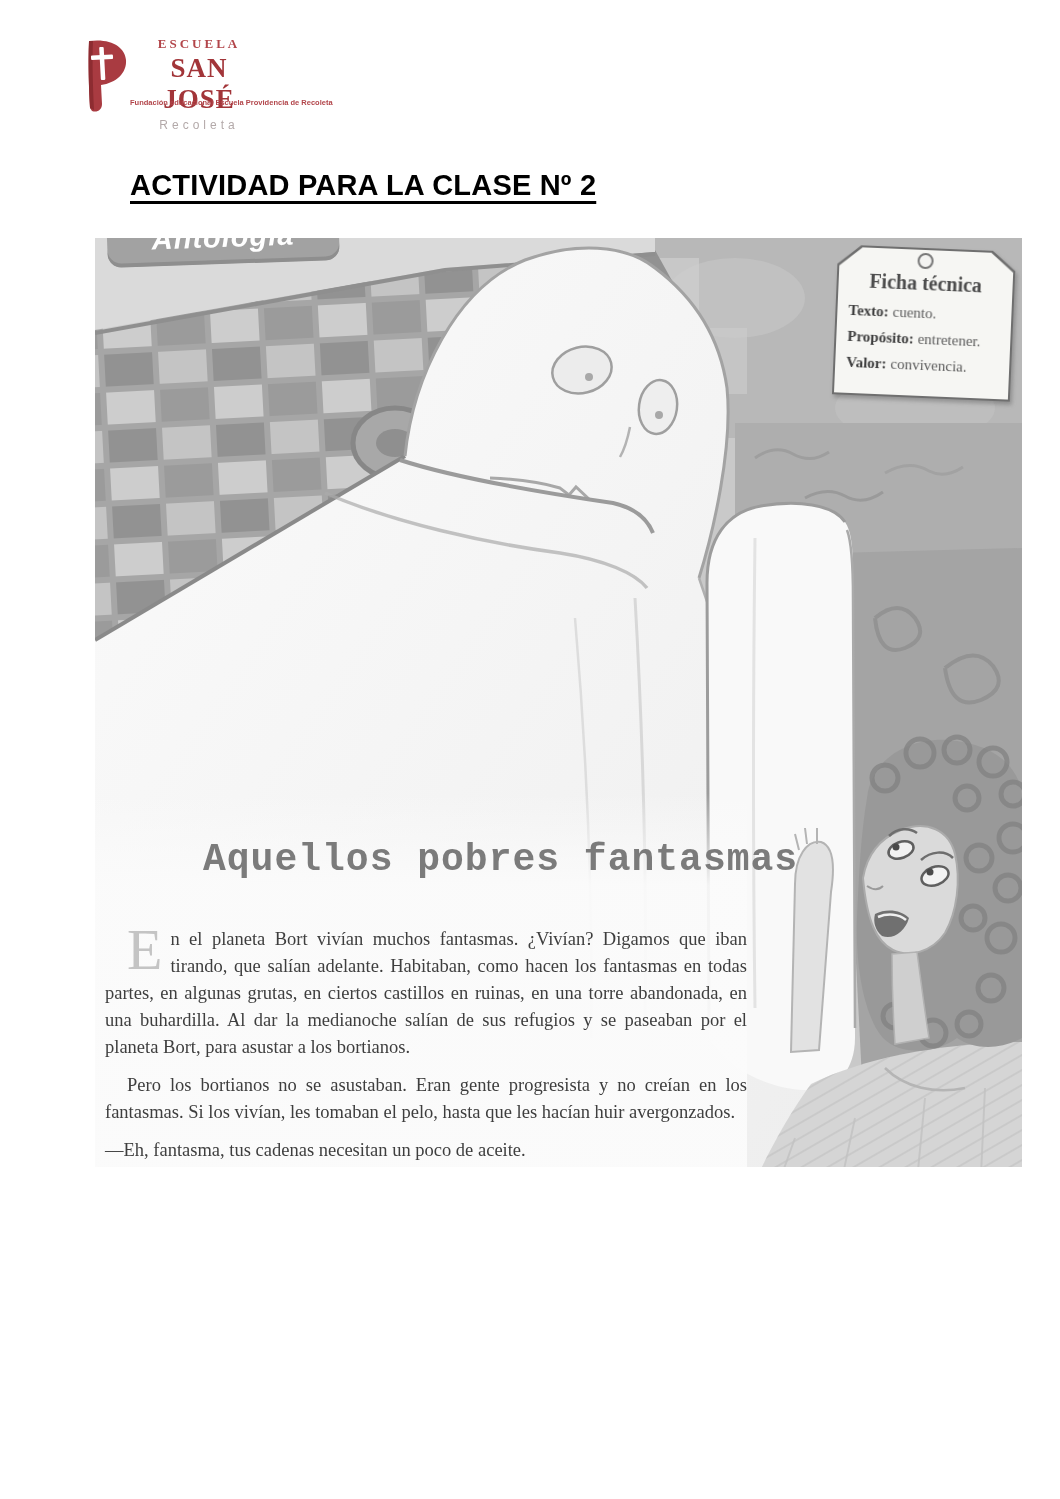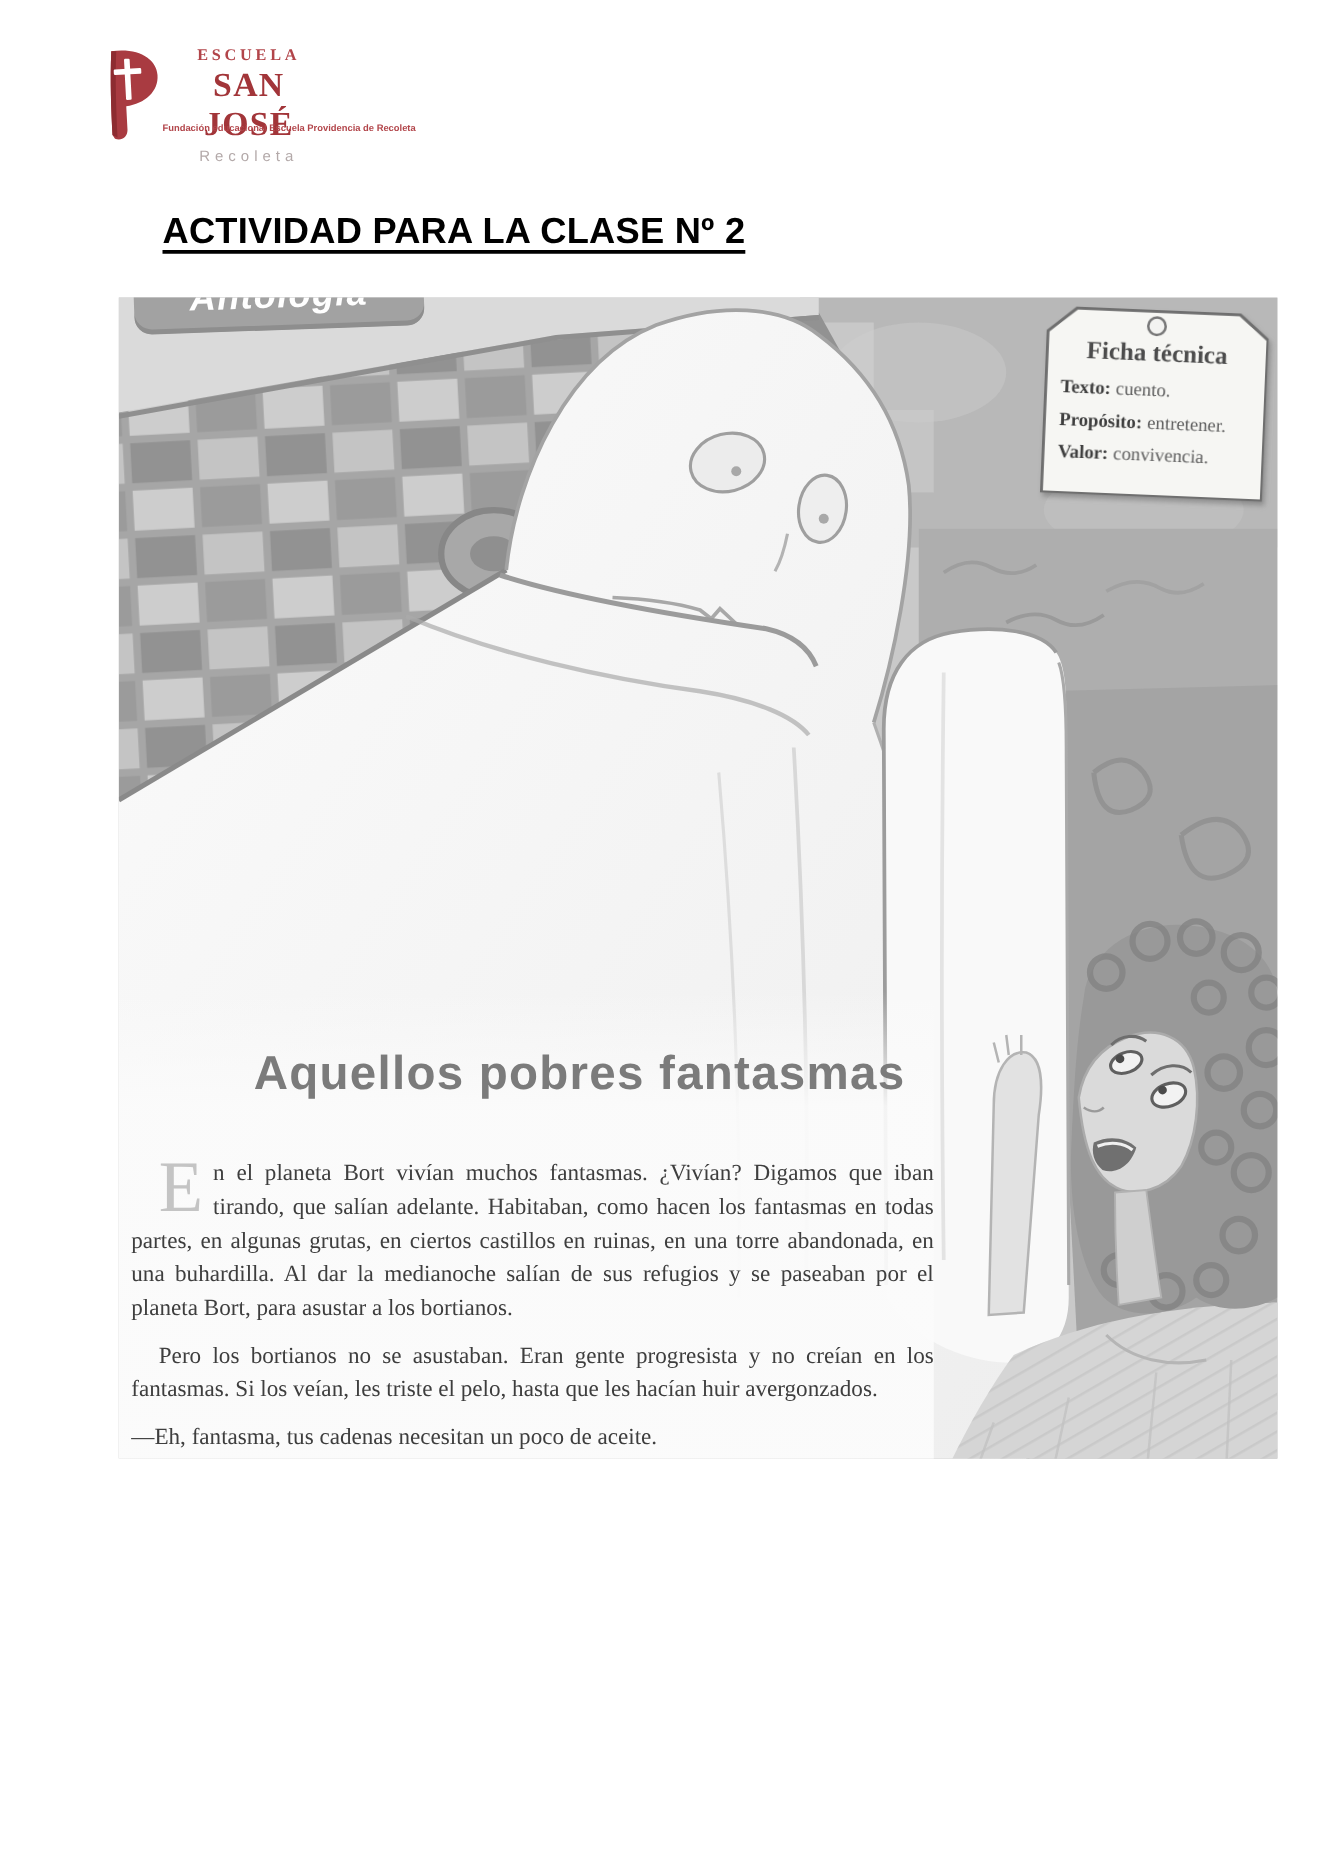--- a/index.html
+++ b/index.html
@@ -45,21 +45,21 @@
               border:2.5px solid #777;border-radius:50%;background:#f3f3f1;z-index:2;}
   .ficha-title{position:relative;margin-top:24px;text-align:center;
                font-family:"Liberation Serif",serif;font-weight:bold;font-size:20px;color:#4c4c4c;}
   .ficha-rows{position:relative;margin:10px 0 0 13px;font-family:"Liberation Serif",serif;
               font-size:15px;color:#5c5c5c;}
   .ficha-row{margin-bottom:9px;}
   .ficha-row b{color:#3e3e3e;}
   .ficha-row .val{margin-left:4px;}
 
   
-  .story-title{position:absolute;left:108px;top:600px;font-family:Liberation Sans, sans-serif;
+  .story-title{position:absolute;left:108px;top:600px;font-family:Liberation Mono, monospace;
                font-weight:bold;font-size:38px;color:#7b7b7b;letter-spacing:1px;}
   .story-text{position:absolute;left:10px;top:688px;width:642px;
               font-family:"Liberation Serif",serif;font-size:18.5px;line-height:27px;
               color:#3e3e3e;text-align:justify;}
   .story-text p{margin:0 0 11px 0;}
   .story-text p.indent{text-indent:22px;}
   .dropcap{float:left;font-family:"Liberation Serif",serif;font-size:58px;line-height:44px;
            color:#c4c4c4;margin:2px 8px 0 22px;}
 </style>
 </head>
@@ -220,18 +220,18 @@
         </div>
         <div class="ficha-row">
           <b>Valor:</b><span class="val">convivencia.</span>
         </div>
       </div>
     </div>
 
     <h2 class="story-title" style="margin:0;">Aquellos pobres fantasmas</h2>
     <div class="story-text">
       <p><span class="dropcap">E</span><span>n el planeta Bort vivían muchos fantasmas. ¿Vivían? Digamos que iban tirando, que salían adelante. Habitaban, como hacen los fantasmas en todas partes, en algunas grutas, en ciertos castillos en ruinas, en una torre abandonada, en una buhardilla. Al dar la medianoche salían de sus refugios y se paseaban por el planeta Bort, para asustar a los bortianos.</span></p>
-      <p class="indent">Pero los bortianos no se asustaban. Eran gente progresista y no creían en los fantasmas. Si los veían, les triste el pelo, hasta que les hacían huir avergonzados.</p>
+      <p class="indent">Pero los bortianos no se asustaban. Eran gente progresista y no creían en los fantasmas. Si los vivían, les tomaban el pelo, hasta que les hacían huir avergonzados.</p>
       <p>—Eh, fantasma, tus cadenas necesitan un poco de aceite.</p>
     </div>
   </figure>
 
 </div>
 
 </body></html>

